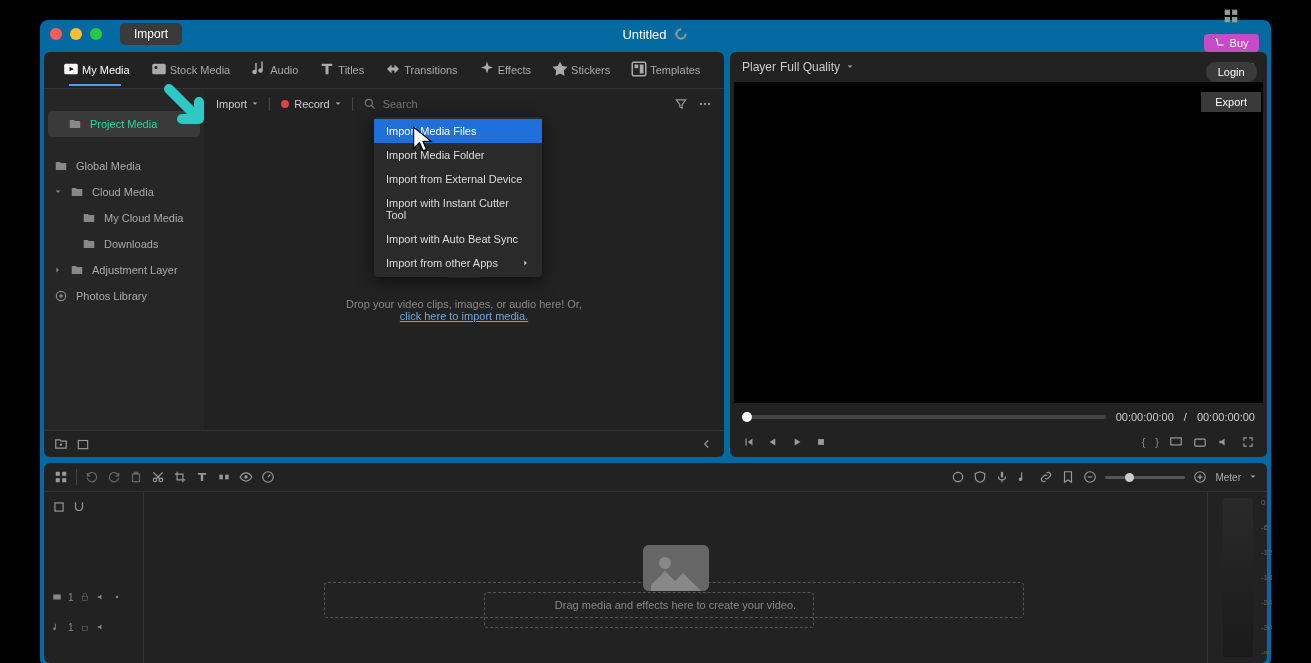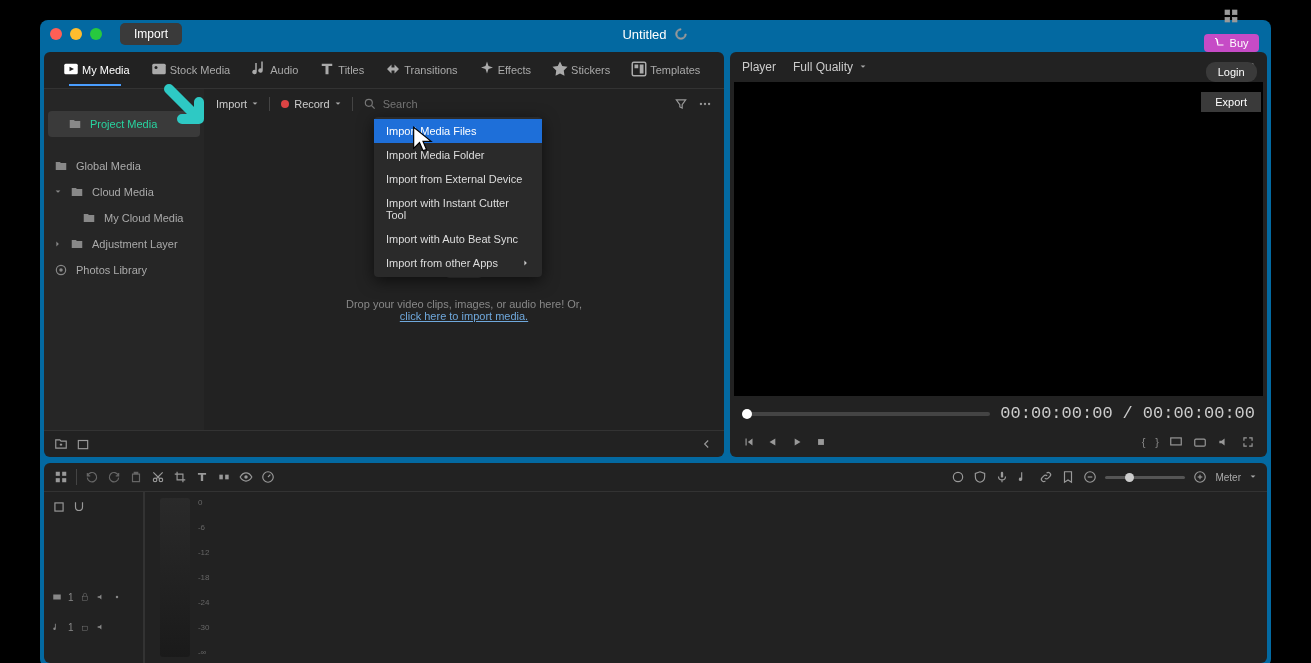--- a/index.html
+++ b/index.html
@@ -58,26 +58,26 @@
 .dropdown { position: absolute; top: 28px; left: 170px; width: 168px; background: #2a2a2a; border-radius: 4px; box-shadow: 0 4px 16px rgba(0,0,0,0.6); z-index: 100; padding: 2px 0; }
 .dd-item { padding: 6px 12px; font-size: 11px; color: #ddd; cursor: pointer; display: flex; align-items: center; justify-content: space-between; }
 .dd-item.hl { background: #1e6fd9; color: #fff; }
 
 
 .cursor-arrow { position: absolute; z-index: 200; pointer-events: none; }
 .big-arrow { position: absolute; top: 32px; left: 120px; width: 50px; height: 50px; z-index: 150; }
 
 
 .player-panel { grid-column: 2; grid-row: 1; background: #222; border-radius: 6px; display: flex; flex-direction: column; }
-.player-head { display: flex; align-items: center; gap: 17px; padding: 8px 12px; font-size: 12px; }
+.player-head { display: flex; align-items: center; gap: 4px; padding: 8px 12px; font-size: 12px; }
 .player-view { flex: 1; background: #000; margin: 0 4px; }
 .player-scrub { padding: 8px 12px; display: flex; align-items: center; gap: 10px; }
 .scrub-track { flex: 1; height: 4px; background: #444; border-radius: 2px; position: relative; }
 .scrub-thumb { position: absolute; left: 0; top: -3px; width: 10px; height: 10px; background: #fff; border-radius: 50%; }
-.timecode { font-size: 17px; color: #ccc; font-family: Liberation Mono, monospace; }
+.timecode { font-size: 11px; color: #ccc; font-family: Liberation Sans, sans-serif; }
 .player-controls { display: flex; align-items: center; gap: 10px; padding: 4px 12px 8px; }
 .pc-spacer { flex: 1; }
 
 
 .timeline-panel { grid-column: 1 / -1; grid-row: 2; background: #222; border-radius: 6px; display: flex; flex-direction: column; }
 .tl-toolbar { display: flex; align-items: center; gap: 8px; padding: 6px 10px; border-bottom: 1px solid #333; }
 .tl-sep { width: 1px; height: 16px; background: #444; }
 .tl-spacer { flex: 1; }
 .zoom-slider { width: 80px; height: 3px; background: #555; border-radius: 2px; position: relative; }
 .zoom-thumb { position: absolute; left: 20px; top: -3px; width: 9px; height: 9px; background: #ccc; border-radius: 50%; }
@@ -224,20 +224,26 @@
                 <path d="M3 5h7l2 2h9v12H3V5z"></path>
               </svg>
             <span>Cloud Media</span>
           </div>
           <div class="side-item sub2">
             <svg class="fold-ic" viewBox="0 0 24 24">
                 <path d="M3 5h7l2 2h9v12H3V5z"></path>
               </svg>
             <span>My Cloud Media</span>
           </div>
+          <div class="side-item sub2">
+            <svg class="fold-ic" viewBox="0 0 24 24">
+                <path d="M3 5h7l2 2h9v12H3V5z"></path>
+              </svg>
+            <span>Downloads</span>
+          </div>
           <div class="side-item">
             <svg class="chev" viewBox="0 0 10 10">
                 <path d="M3 2l3 3-3 3"></path>
               </svg>
             <svg class="fold-ic" viewBox="0 0 24 24">
                 <path d="M3 5h7l2 2h9v12H3V5z"></path>
               </svg>
             <span>Adjustment Layer</span>
           </div>
           <div class="side-item">
@@ -503,20 +509,32 @@
             <span>1</span>
             <svg width="10" height="10" viewBox="0 0 24 24">
                 <rect x="6" y="10" width="12" height="10" fill="none" stroke="#888"></rect>
               </svg>
             <svg width="10" height="10" viewBox="0 0 24 24">
                 <path d="M4 10v4h4l5 4V6l-5 4H4z" fill="#888"></path>
               </svg>
           </div>
         </div>
 
+        <div class="tl-center">
+          <div class="tl-dash" style="top:90px;left:180px;width:700px;height:36px"></div>
+          <div class="tl-dash" style="top:100px;left:340px;width:330px;height:36px"></div>
+          <div class="tl-placeholder">
+            <svg width="66" height="46" viewBox="0 0 66 46">
+                <rect x="0" y="0" width="66" height="46" rx="6" fill="#666"></rect>
+                <circle cx="22" cy="18" r="6" fill="#888"></circle>
+                <path d="M8 40l14-14 10 10 8-8 18 18H8z" fill="#888"></path>
+              </svg>
+          </div>
+          <div class="tl-msg">Drag media and effects here to create your video.</div>
+        </div>
 
         <div class="tl-right">
           <div class="meter-bar">
             <div class="meter-scale">
               <span>0</span>
               <span>-6</span>
               <span>-12</span>
               <span>-18</span>
               <span>-24</span>
               <span>-30</span>

